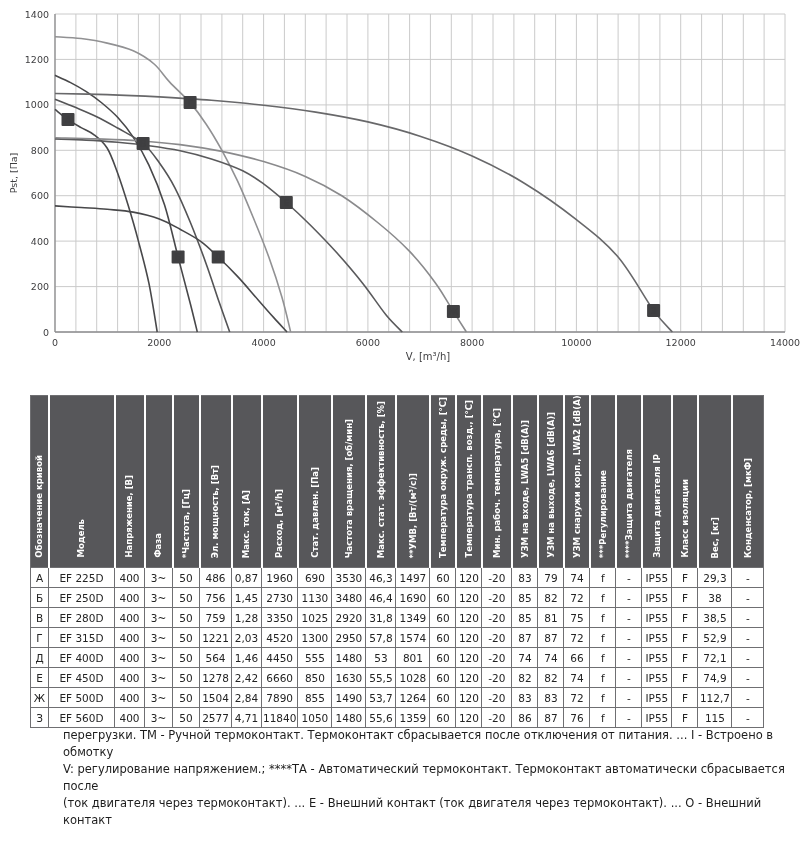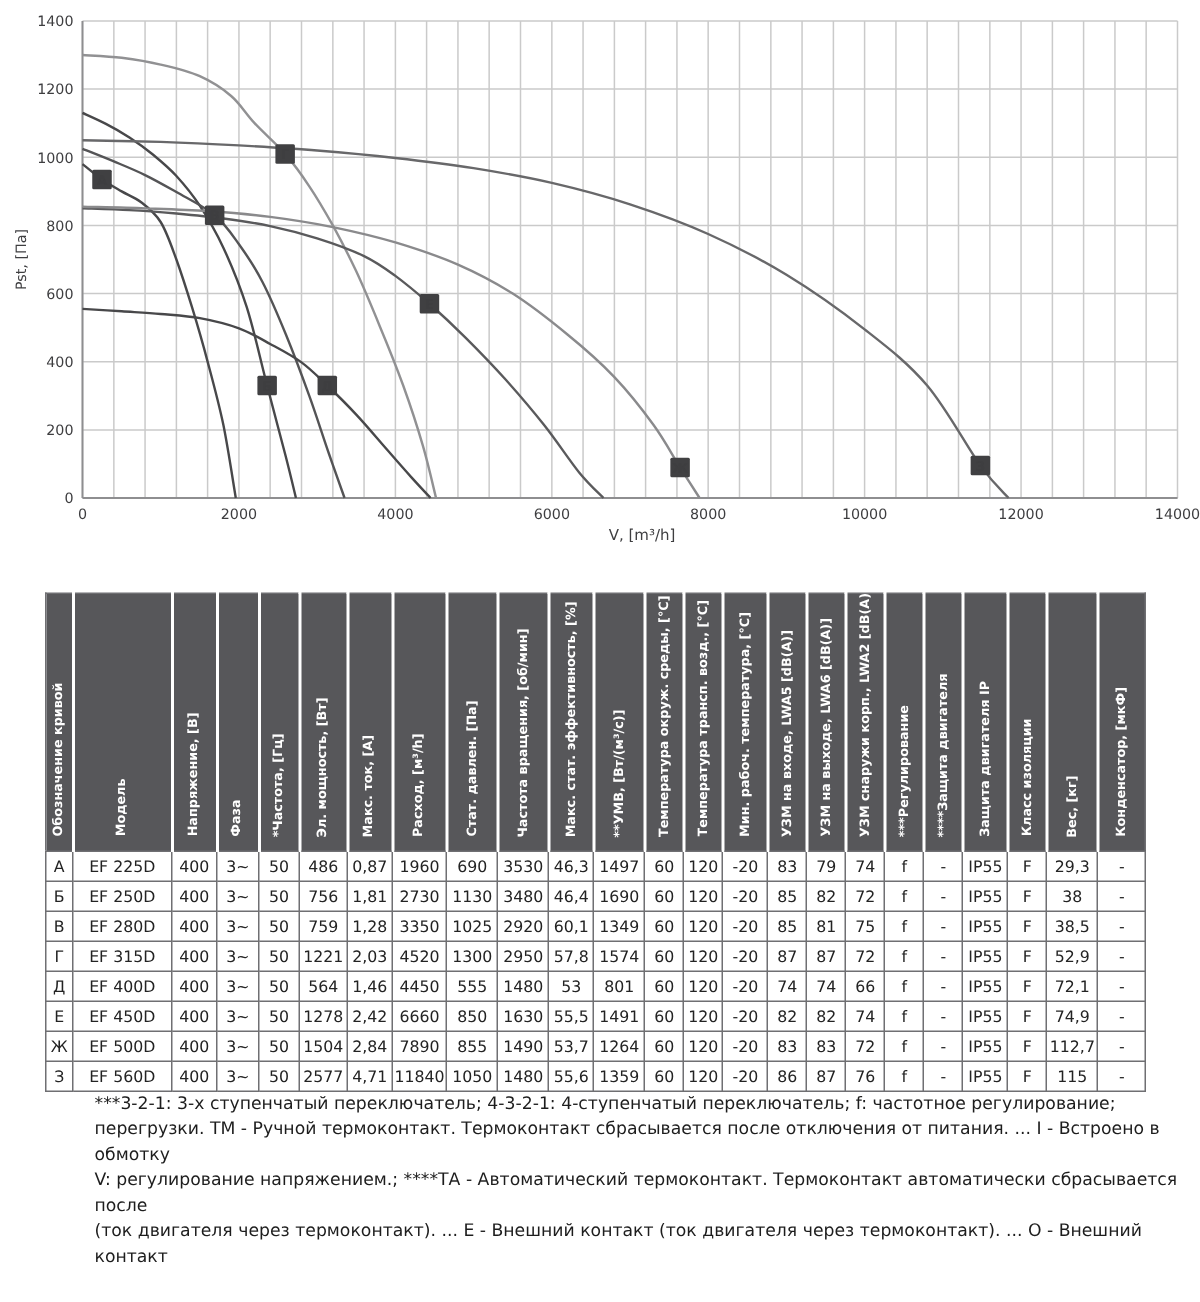--- a/index.html
+++ b/index.html
@@ -217,21 +217,21 @@
           <td>29,3</td>
           <td>-</td>
         </tr>
         <tr>
           <td>Б</td>
           <td>EF 250D</td>
           <td>400</td>
           <td>3~</td>
           <td>50</td>
           <td>756</td>
-          <td>1,81</td>
+          <td>1,45</td>
           <td>2730</td>
           <td>1130</td>
           <td>3480</td>
           <td>46,4</td>
           <td>1690</td>
           <td>60</td>
           <td>120</td>
           <td>-20</td>
           <td>85</td>
           <td>82</td>
@@ -247,21 +247,21 @@
           <td>В</td>
           <td>EF 280D</td>
           <td>400</td>
           <td>3~</td>
           <td>50</td>
           <td>759</td>
           <td>1,28</td>
           <td>3350</td>
           <td>1025</td>
           <td>2920</td>
-          <td>60,1</td>
+          <td>31,8</td>
           <td>1349</td>
           <td>60</td>
           <td>120</td>
           <td>-20</td>
           <td>85</td>
           <td>81</td>
           <td>75</td>
           <td>f</td>
           <td>-</td>
           <td>IP55</td>
@@ -326,21 +326,21 @@
           <td>EF 450D</td>
           <td>400</td>
           <td>3~</td>
           <td>50</td>
           <td>1278</td>
           <td>2,42</td>
           <td>6660</td>
           <td>850</td>
           <td>1630</td>
           <td>55,5</td>
-          <td>1491</td>
+          <td>1028</td>
           <td>60</td>
           <td>120</td>
           <td>-20</td>
           <td>82</td>
           <td>82</td>
           <td>74</td>
           <td>f</td>
           <td>-</td>
           <td>IP55</td>
           <td>F</td>
@@ -395,18 +395,17 @@
           <td>f</td>
           <td>-</td>
           <td>IP55</td>
           <td>F</td>
           <td>115</td>
           <td>-</td>
         </tr>
       </tbody>
   </table>
   <div id="footnotes">
-      <div>***3-2-1: 3-х ступенчатый переключатель; 4-3-2-1: 4-ступенчатый переключатель; f: частотное регулирование;</div>
       <div>перегрузки. ТМ - Ручной термоконтакт. Термоконтакт сбрасывается после отключения от питания. ... I - Встроено в обмотку</div>
       <div>V: регулирование напряжением.; ****ТА - Автоматический термоконтакт. Термоконтакт автоматически сбрасывается после</div>
       <div>(ток двигателя через термоконтакт). ... Е - Внешний контакт (ток двигателя через термоконтакт). ... О - Внешний контакт</div>
     </div>
 </div>
 
 </body></html>

